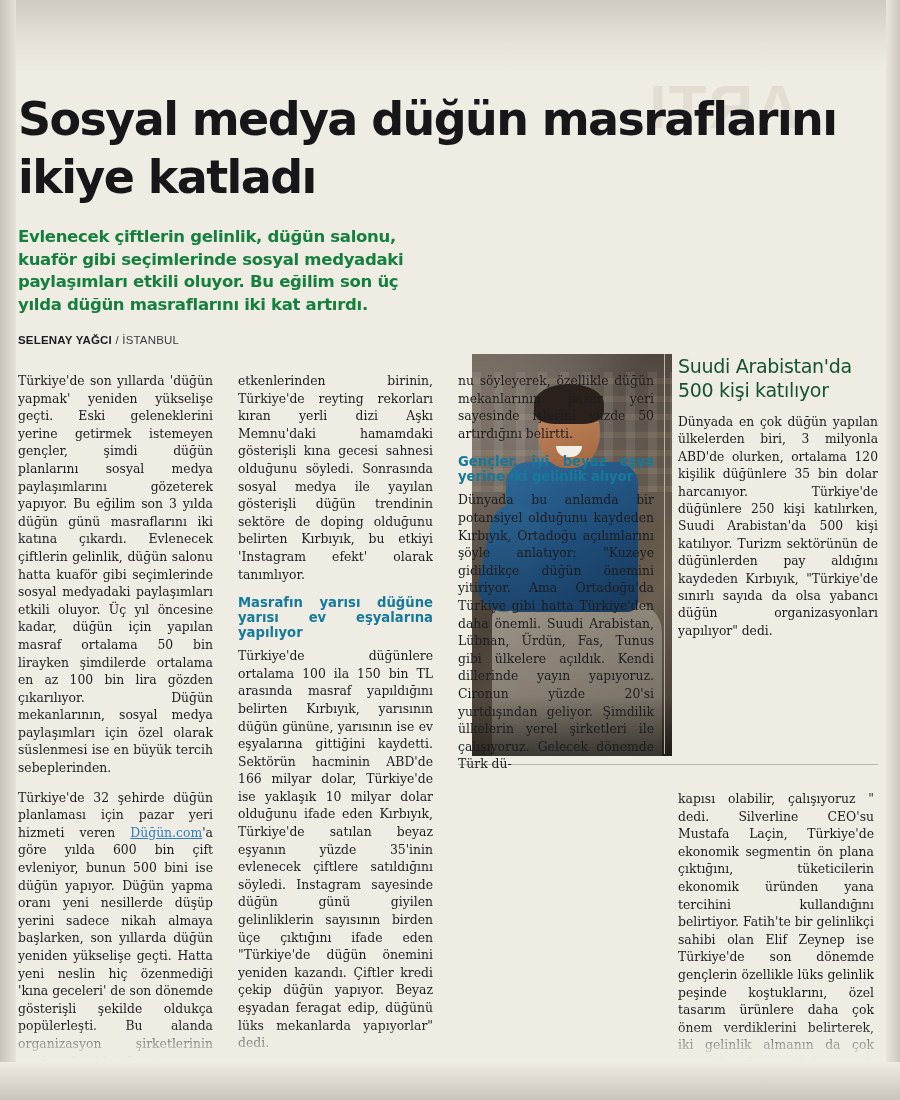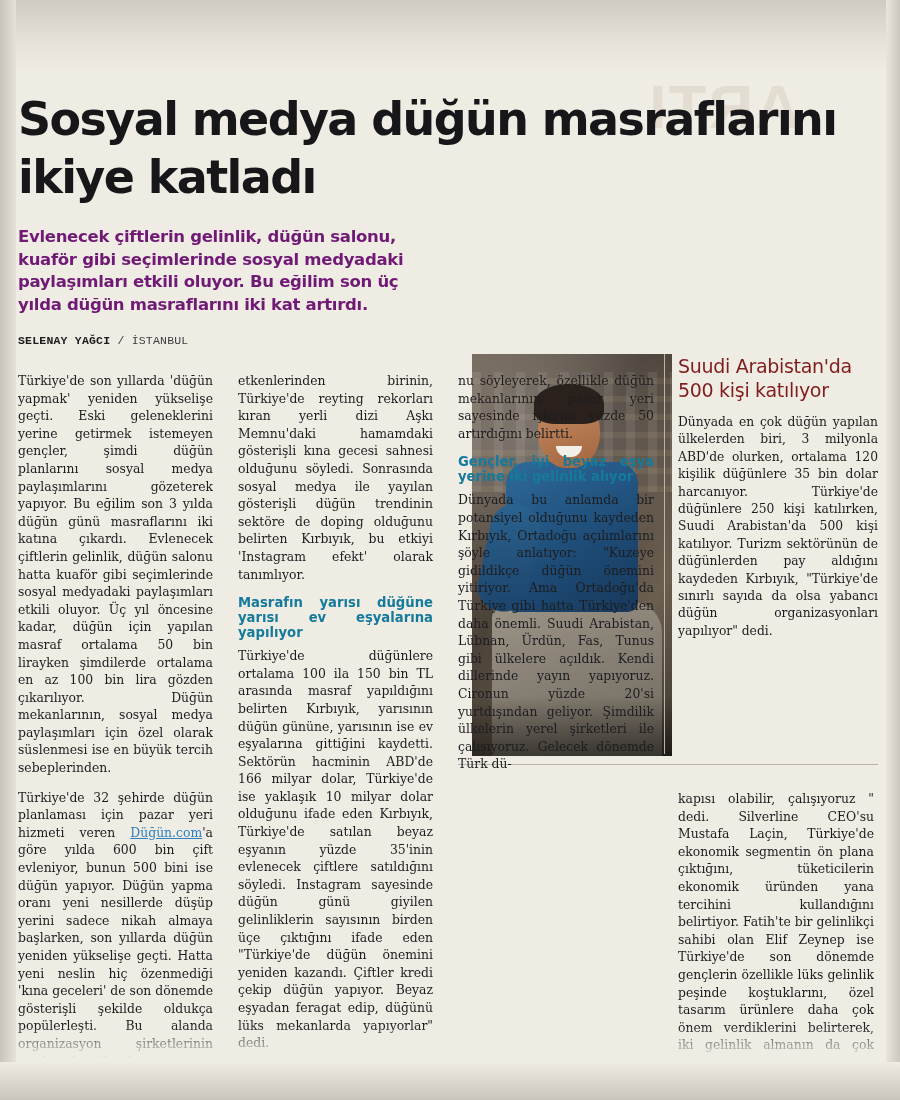--- a/index.html
+++ b/index.html
@@ -77,29 +77,28 @@
   }
 
   .deck {
     margin: 20px 0 0 2px;
     width: 420px;
     font-family: "DejaVu Sans", sans-serif;
     font-weight: bold;
     font-size: 16.5px;
     line-height: 22.5px;
     letter-spacing: -0.3px;
-    color: #701a75;
+    color: #15803d;
   }
 
   .byline {
     margin: 18px 0 10px 2px;
     font-size: 11.5px;
     letter-spacing: 0.2px;
     color: #1b1b1e;
-    font-family: Liberation Mono, monospace;
   }
   .byline .name { font-weight: bold; }
   .byline .city { color: #3c3c40; }
 
   
   .cols {
     position: absolute;
     left: 0; top: 300px;
     width: 870px;
   }
@@ -191,21 +190,21 @@
   
   .sidebar {
     position: absolute;
     left: 662px; top: 282px;
     width: 200px; height: 400px;
   }
   .sb-title {
     font-family: "DejaVu Sans", sans-serif;
     font-size: 19px;
     line-height: 24px;
-    color: #7f1d1d;
+    color: #14532d;
     margin: 0 0 12px 0;
     letter-spacing: -0.3px;
   }
   .sb-body {
     font-family: "DejaVu Serif", serif;
     font-size: 12.3px;
     line-height: 17.4px;
     color: #1d1d20;
     text-align: justify;
   }

